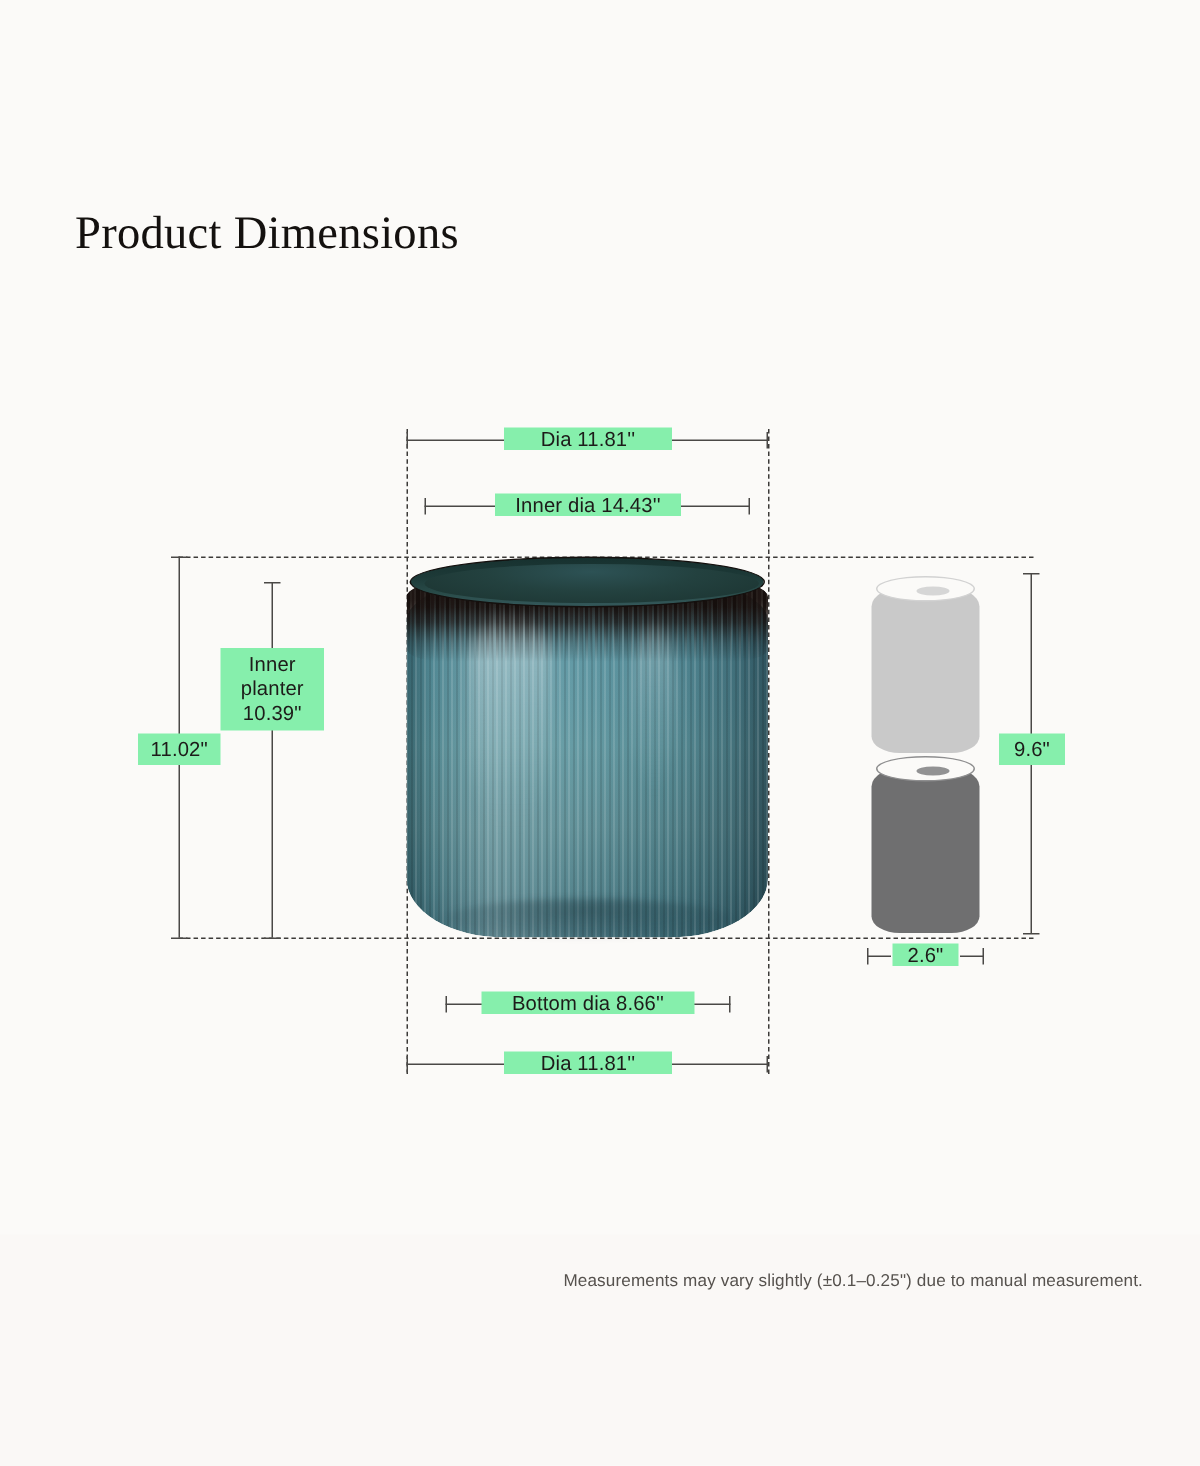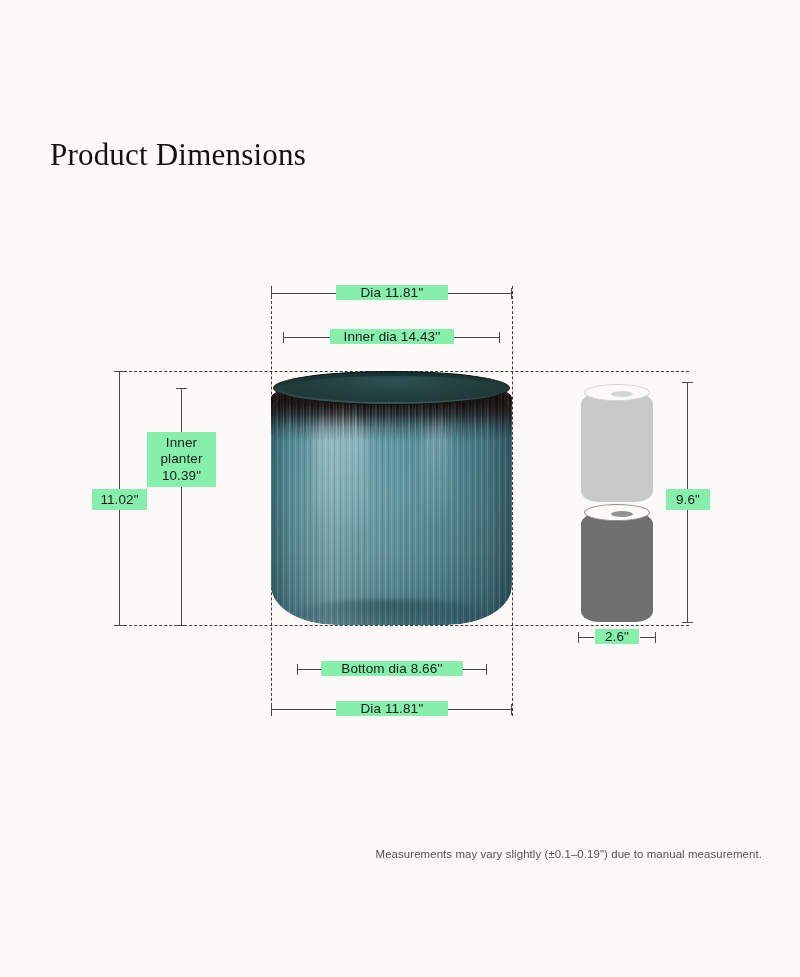--- a/index.html
+++ b/index.html
@@ -373,15 +373,15 @@
   <div class="cap-h" style="left:682px; top:622px;"></div>
   <div class="dim-label" style="left:666px; top:489px; width:44px; padding:3px 0;">9.6"</div>
 
   <div class="line-h" style="left:578px; top:637px; width:16px;"></div>
   <div class="line-h" style="left:640px; top:637px; width:16px;"></div>
   <div class="cap-v" style="left:578px; top:632px;"></div>
   <div class="cap-v" style="left:655px; top:632px;"></div>
   <div class="dim-label" style="left:595px; top:629px; width:44px; padding:0 3px;">2.6"</div>
 
   <div class="footer-band"></div>
-  <div class="footer-note">Measurements may vary slightly (±0.1–0.19") due to manual measurement.</div>
+  <div class="footer-note">Measurements may vary slightly (±0.1–0.25") due to manual measurement.</div>
 
 </div>
 
 </body></html>

